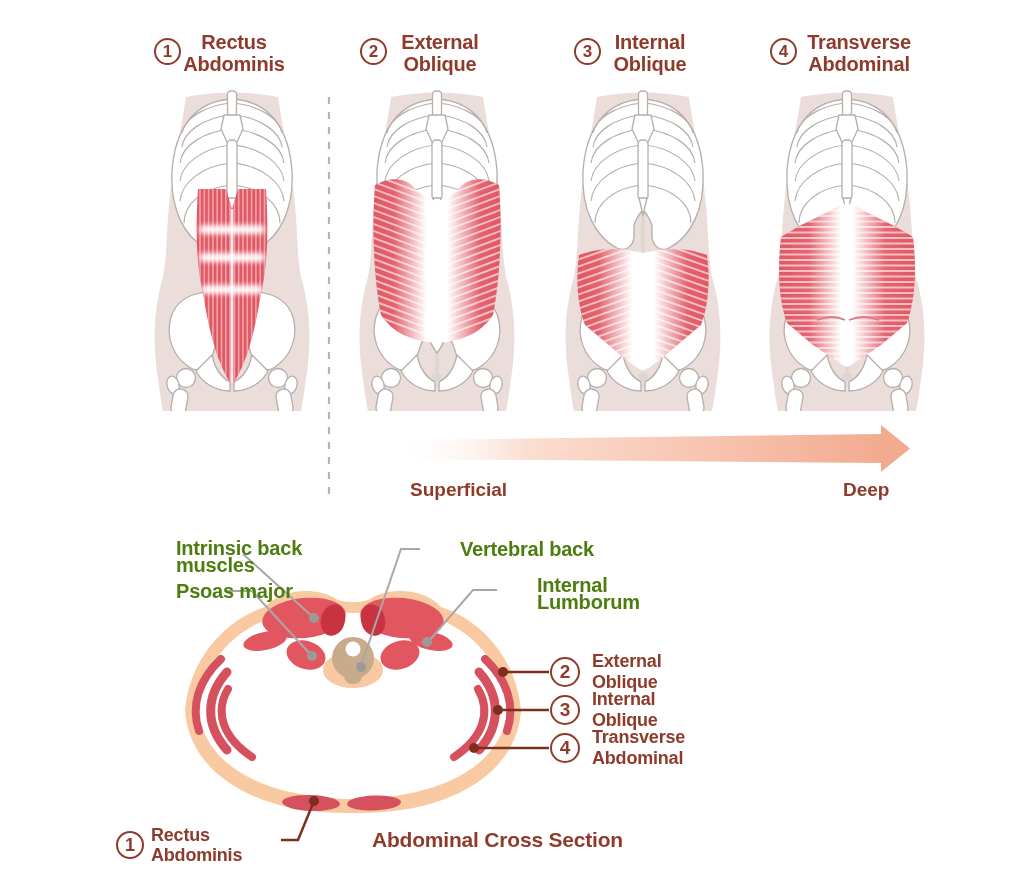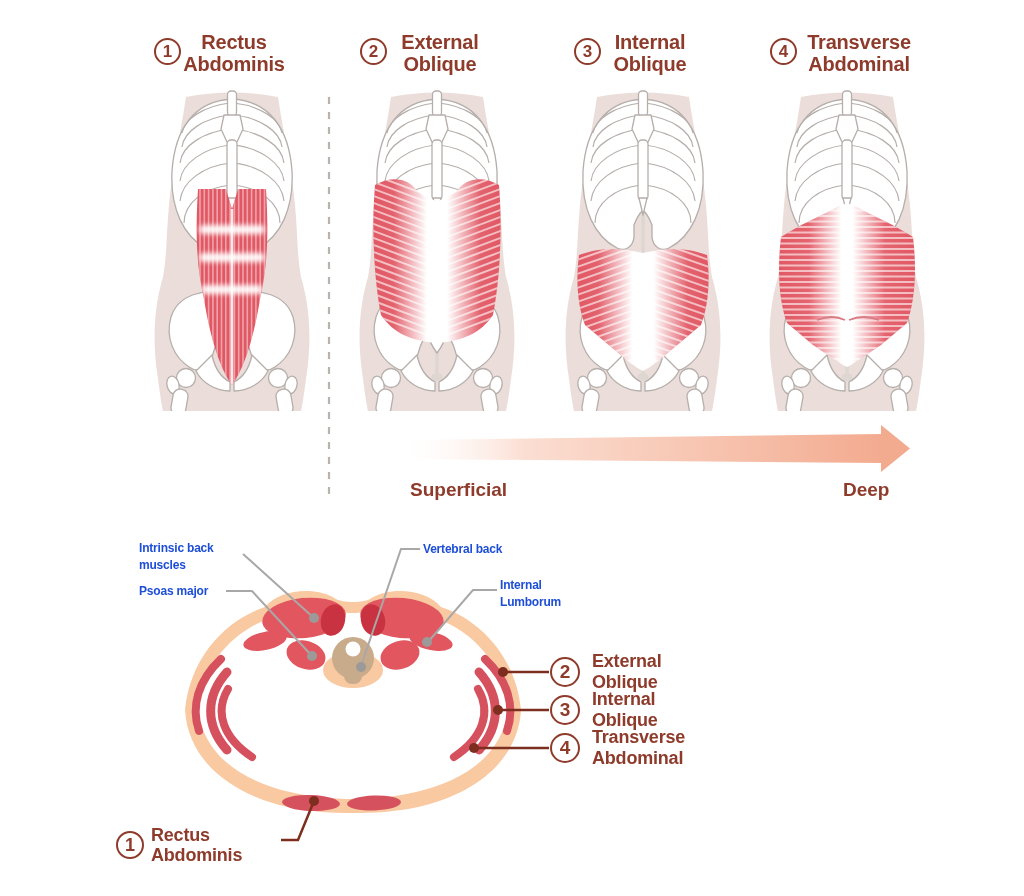--- a/index.html
+++ b/index.html
@@ -12,22 +12,22 @@
        box-sizing:border-box;width:27px;height:27px;border:2.2px solid #8e3b2b;
        border-radius:50%;color:#8e3b2b;font-weight:bold;font-size:17px;background:transparent;}
   .num.big{width:30px;height:30px;font-size:19px;border-width:2.4px;}
   .num.small{width:28px;height:28px;font-size:18px;}
   
   .hdr-text{position:absolute;text-align:center;color:#8e3b2b;font-weight:bold;
             font-size:20px;line-height:22px;letter-spacing:-0.2px;}
   
   .scale-label{position:absolute;color:#8e3b2b;font-weight:bold;font-size:19px;text-align:right;}
   
-  .gray-label{position:absolute;color:#1d4ed8;font-weight:bold;font-size:12px;
-              line-height:16.5px;letter-spacing:-0.2px;}
+  .gray-label{position:absolute;color:#4d7c0f;font-weight:bold;font-size:20px;
+              line-height:16.5px;letter-spacing:-0.2px;margin-left:37px;}
   .xs-label{position:absolute;color:#8e3b2b;font-weight:bold;font-size:18px;
             line-height:21px;letter-spacing:-0.2px;}
   .xs-title{position:absolute;color:#8e3b2b;font-weight:bold;font-size:21px;
             letter-spacing:-0.2px;}
 </style>
 </head>
 <body>
 
 <div class="canvas">
 
@@ -290,14 +290,15 @@
     <div>Transverse</div>
     <div>Abdominal</div>
   </div>
 
   <span class="num small" style="left:116px;top:831px">1</span>
   <div class="xs-label" style="left:151px;top:825px;font-size:18px;line-height:20px">
     <div>Rectus</div>
     <div>Abdominis</div>
   </div>
 
+  <div class="xs-title" style="left:372px;top:828px">Abdominal Cross Section</div>
 
 </div>
 
 </body></html>

